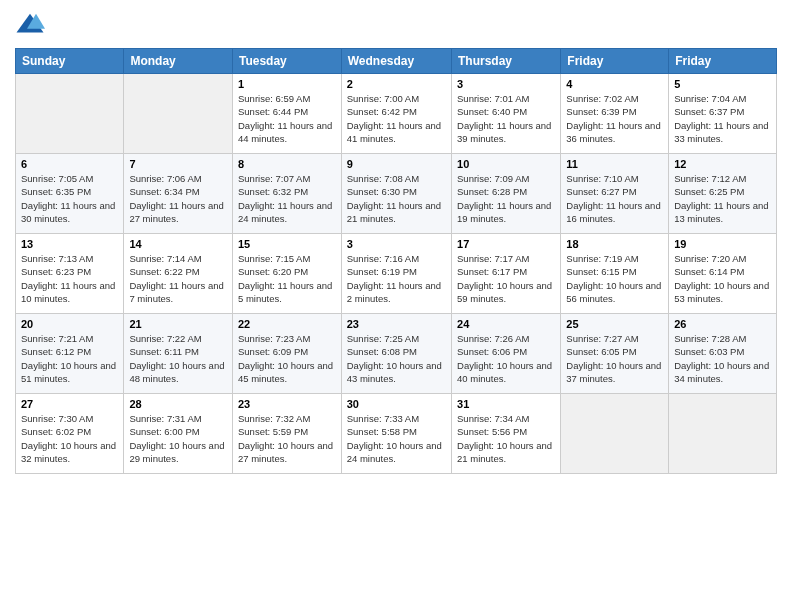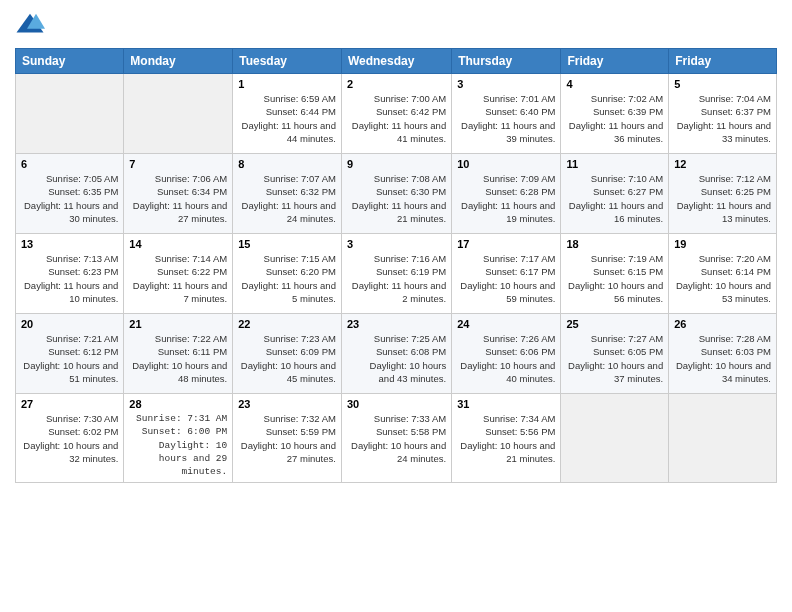--- a/index.html
+++ b/index.html
@@ -76,21 +76,20 @@
     .day-num {
       font-weight: bold;
       font-size: 11px;
       display: block;
       margin-bottom: 2px;
     }
     .cell-info {
       font-size: 9.5px;
       color: #333;
       line-height: 1.4;
-      text-align: right;
     }
     .empty-cell {
       background: #f0f0f0 !important;
     }
   </style>
 </head>
 <body>
 
 <div class="page">
   <div class="header">
@@ -259,21 +258,21 @@
 Daylight: 10 hours and 48 minutes.</div>
           </td>
           <td>
             <span class="day-num">22</span>
             <div class="cell-info" style="white-space: pre-line;">Sunrise: 7:23 AM
 Sunset: 6:09 PM
 Daylight: 10 hours and 45 minutes.</div>
           </td>
           <td>
             <span class="day-num">23</span>
-            <div class="cell-info" style="white-space: pre-line; margin-left: 15px;">Sunrise: 7:25 AM
+            <div class="cell-info" style="white-space: pre-line;">Sunrise: 7:25 AM
 Sunset: 6:08 PM
 Daylight: 10 hours and 43 minutes.</div>
           </td>
           <td>
             <span class="day-num">24</span>
             <div class="cell-info" style="white-space: pre-line;">Sunrise: 7:26 AM
 Sunset: 6:06 PM
 Daylight: 10 hours and 40 minutes.</div>
           </td>
           <td>
@@ -291,21 +290,21 @@
         </tr>
         <tr>
           <td>
             <span class="day-num">27</span>
             <div class="cell-info" style="white-space: pre-line;">Sunrise: 7:30 AM
 Sunset: 6:02 PM
 Daylight: 10 hours and 32 minutes.</div>
           </td>
           <td>
             <span class="day-num">28</span>
-            <div class="cell-info" style="white-space: pre-line; font-family: Liberation Mono, monospace;">Sunrise: 7:31 AM
+            <div class="cell-info" style="white-space: pre-line;">Sunrise: 7:31 AM
 Sunset: 6:00 PM
 Daylight: 10 hours and 29 minutes.</div>
           </td>
           <td>
             <span class="day-num">23</span>
             <div class="cell-info" style="white-space: pre-line;">Sunrise: 7:32 AM
 Sunset: 5:59 PM
 Daylight: 10 hours and 27 minutes.</div>
           </td>
           <td>

